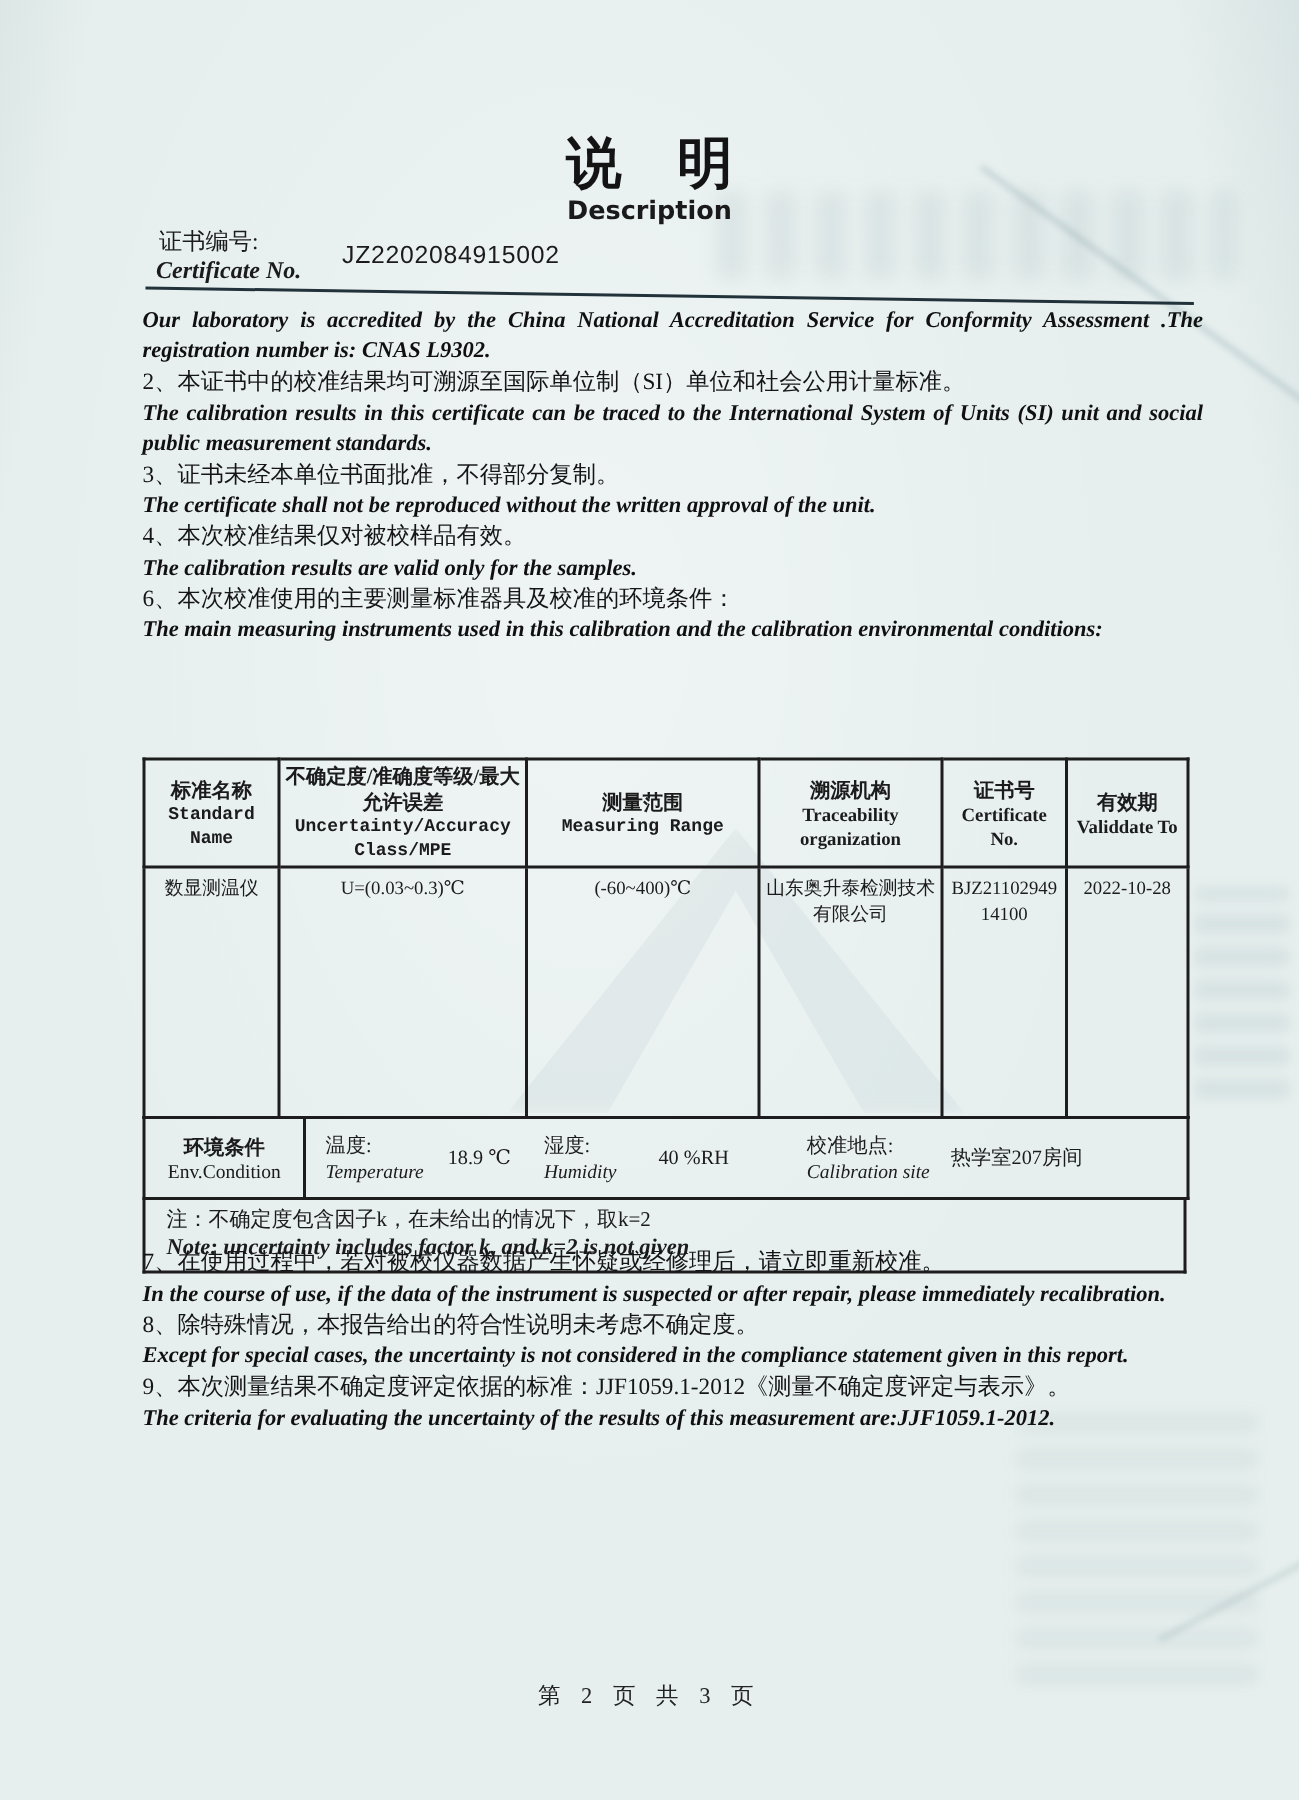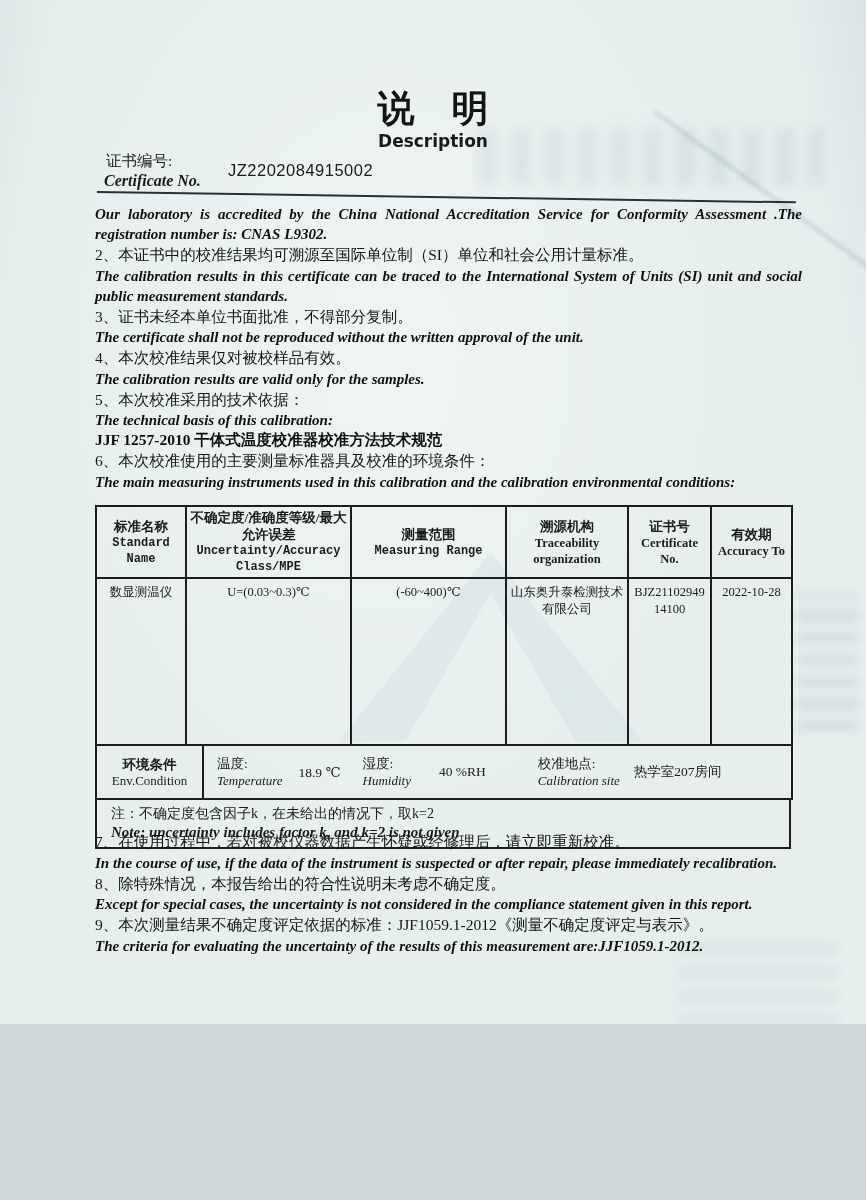--- a/index.html
+++ b/index.html
@@ -1,18 +1,18 @@
 <!DOCTYPE html>
 <html><head>
 <meta charset="utf-8">
 <style>
   html,body{margin:0;padding:0;background:#cfd8d8;}
   .page{
     position:relative;
-    width:866px;height:1024px;
+    width:866px;height:1200px;
     margin:0 auto;
     background:
       radial-gradient(ellipse at 45% 35%, rgba(255,255,255,.35) 0%, rgba(255,255,255,0) 55%),
       linear-gradient(100deg, rgba(190,205,205,.25) 0%, rgba(190,205,205,0) 6%),
       linear-gradient(260deg, rgba(185,200,202,.30) 0%, rgba(185,200,202,0) 8%),
       #e6efee;
     overflow:hidden;
     font-family:"Liberation Serif","DejaVu Serif",serif;
     color:#1b1b1b;
   }
@@ -111,25 +111,20 @@
     </div>
     <div>
       <div class="cn">3、证书未经本单位书面批准，不得部分复制。</div>
       <div class="en">The certificate shall not be reproduced without the written approval of the unit.</div>
     </div>
     <div>
       <div class="cn">4、本次校准结果仅对被校样品有效。</div>
       <div class="en">The calibration results are valid only for the samples.</div>
     </div>
     <div>
-      <div class="cn">5、本次校准采用的技术依据：</div>
-      <div class="en">The technical basis of this calibration:</div>
-      <div class="extra">JJF 1257-2010 干体式温度校准器校准方法技术规范</div>
-    </div>
-    <div>
       <div class="cn">6、本次校准使用的主要测量标准器具及校准的环境条件：</div>
       <div class="en">The main measuring instruments used in this calibration and  the calibration environmental conditions:</div>
     </div>
   </div>
 
   <div class="tablewrap">
     <table>
       <colgroup>
         <col style="width:90px">
           <col style="width:165px">
@@ -155,21 +150,21 @@
         <td>
           <div class="h-cn">溯源机构</div>
           <div class="h-en">Traceability organization</div>
         </td>
         <td>
           <div class="h-cn">证书号</div>
           <div class="h-en">Certificate No.</div>
         </td>
         <td>
           <div class="h-cn">有效期</div>
-          <div class="h-en">Accuracy To</div>
+          <div class="h-en">Validdate To</div>
         </td>
       </tr>
       <tr class="datarow" style="height:167px">
         <td class="cellname">数显测温仪</td>
         <td>U=(0.03~0.3)℃</td>
         <td>(-60~400)℃</td>
         <td class="cellname">山东奥升泰检测技术有限公司</td>
         <td class="cellcert">BJZ2110294914100</td>
         <td>2022-10-28</td>
       </tr>

